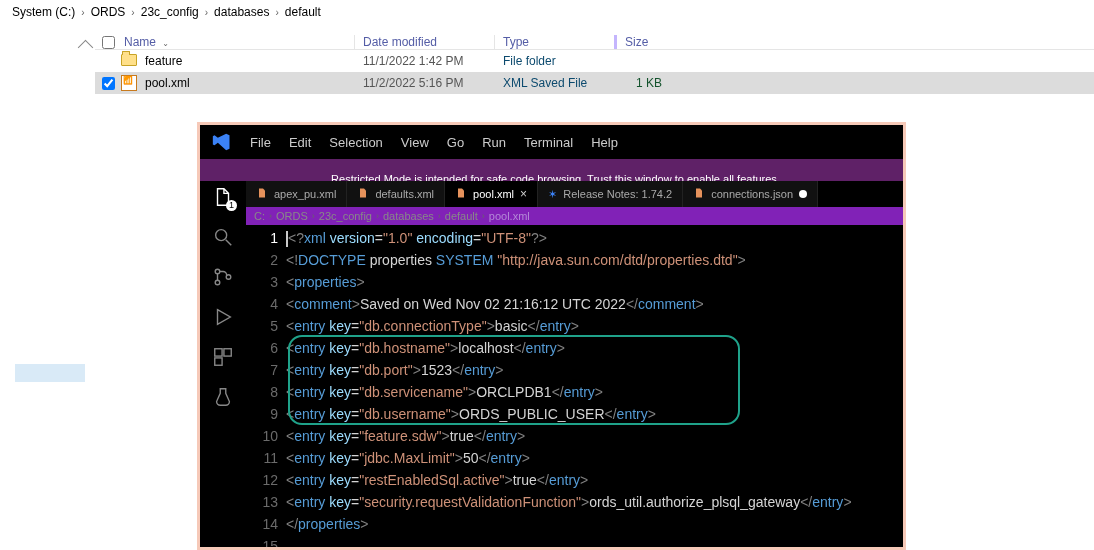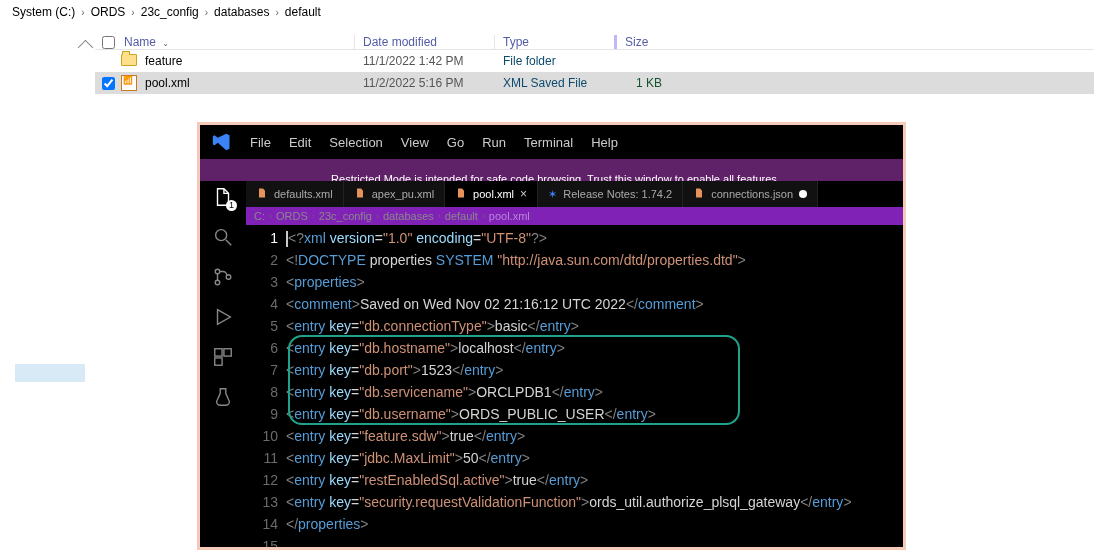--- a/index.html
+++ b/index.html
@@ -230,27 +230,27 @@
           </svg>
         </div>
     </div>
 
     <div class="editor-col">
       <div class="tabs" id="tabs">
           <div class="tab">
             <span><svg class="tab-file-ic" viewBox="0 0 24 24">
                 <path fill="#e6925c" d="M6 3h8l4 4v14H6z"></path>
               </svg></span>
-            <span>defaults.xml</span>
+            <span>apex_pu.xml</span>
           </div>
           <div class="tab">
             <span><svg class="tab-file-ic" viewBox="0 0 24 24">
                 <path fill="#e6925c" d="M6 3h8l4 4v14H6z"></path>
               </svg></span>
-            <span>apex_pu.xml</span>
+            <span>defaults.xml</span>
           </div>
           <div class="tab active">
             <span><svg class="tab-file-ic" viewBox="0 0 24 24">
                 <path fill="#e6925c" d="M6 3h8l4 4v14H6z"></path>
               </svg></span>
             <span>pool.xml</span>
             <span class="tab-x">×</span>
           </div>
           <div class="tab">
             <span style="color: rgb(59, 130, 246);">✶</span>

